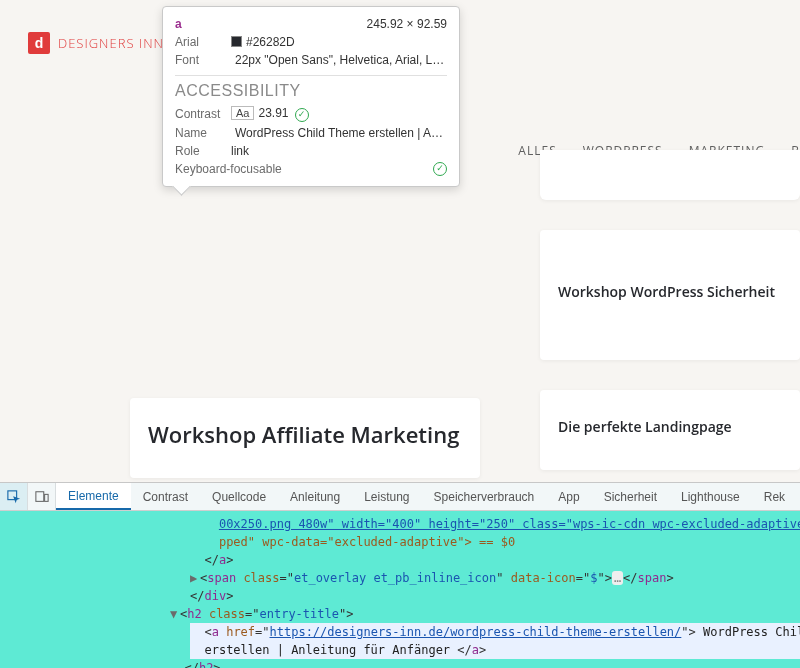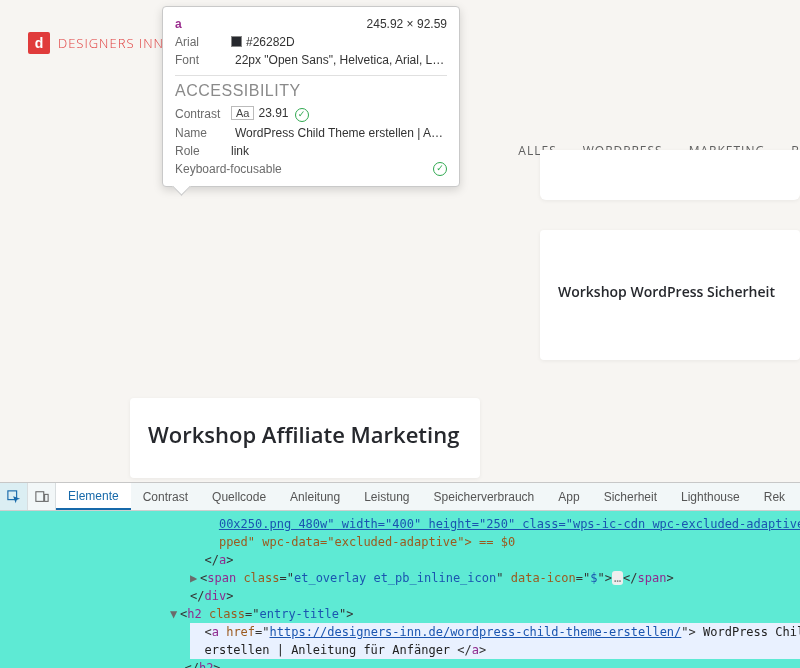--- a/index.html
+++ b/index.html
@@ -88,20 +88,23 @@
   <div class="card card-left-b">
     <h2 class="card-title">Workshop Affiliate Marketing</h2>
   </div>
 
   <div class="card card-right-a"></div>
 
   <div class="card card-right-b">
     <h2 class="card-title">Workshop WordPress Sicherheit</h2>
   </div>
 
+  <div class="card card-right-c">
+    <h2 class="card-title">Die perfekte Landingpage</h2>
+  </div>
 
   <div class="tooltip">
     <div class="tt-top">
       <div class="tt-row">
         <span class="tt-tag">a</span>
         <span class="tt-dim">245.92 × 92.59</span>
       </div>
       <div class="tt-row">
         <span class="tt-label">Arial</span>
         <span class="tt-val"><span class="tt-swatch"></span><span>#26282D</span></span>

